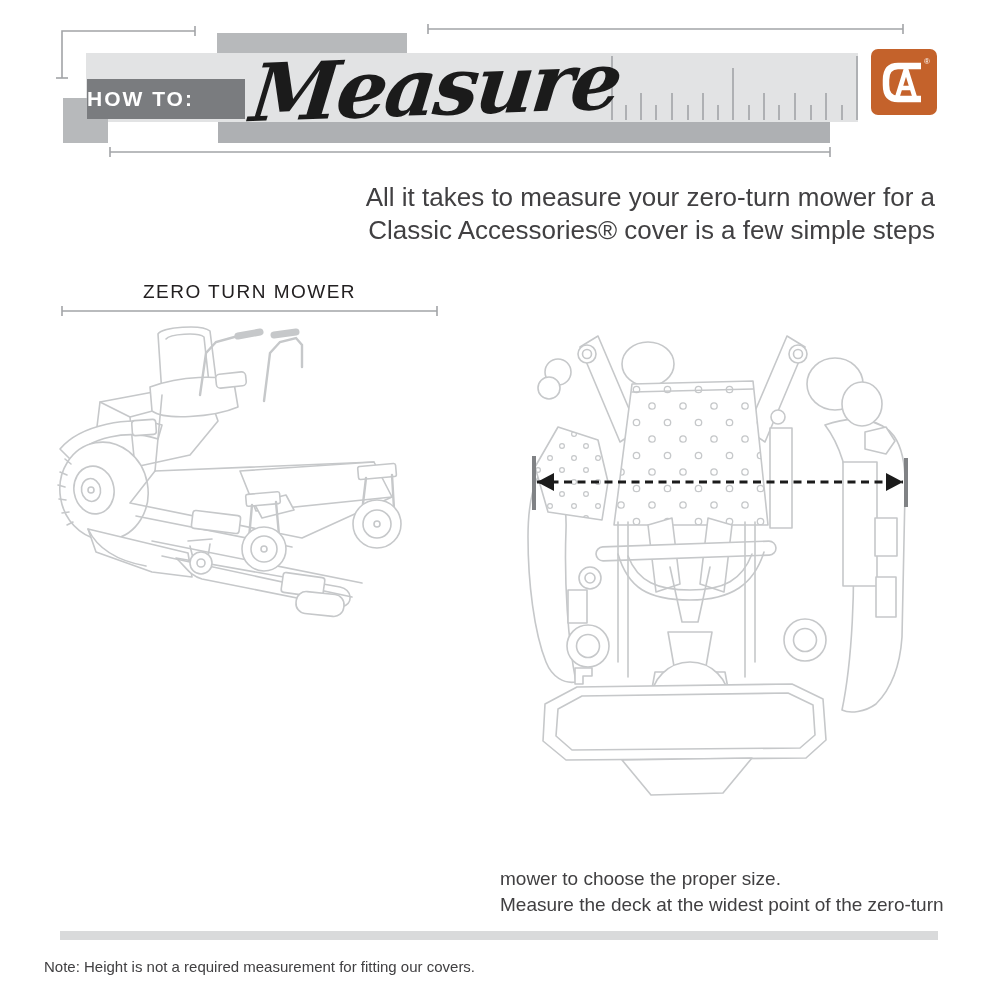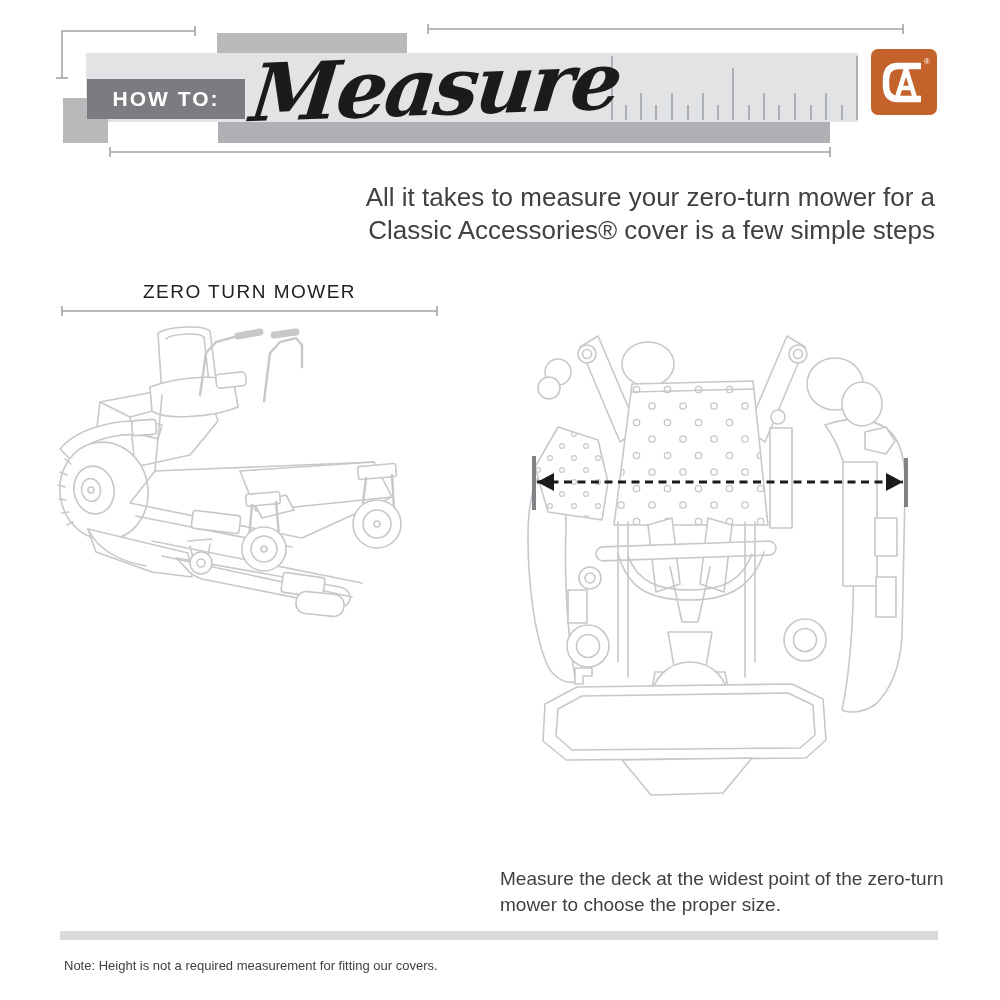--- a/index.html
+++ b/index.html
@@ -12,36 +12,36 @@
   html,body{width:1000px;height:1000px;background:#fff;overflow:hidden;
     font-family:"Liberation Sans",sans-serif;}
   .abs{position:absolute}
   #canvas{position:relative;width:1000px;height:1000px;background:#fff}
 
   
   .rect-top{left:217px;top:33px;width:190px;height:21px;background:var(--c-band-mid)}
   .band-light{left:86px;top:53px;width:772px;height:69px;background:var(--c-band-light)}
   .rect-left{left:63px;top:98px;width:45px;height:45px;background:var(--c-band-mid)}
   .howto-box{left:87px;top:79px;width:158px;height:40px;background:var(--c-box-dark);
-    display:flex;align-items:center;justify-content:center}
+    display:flex;align-items:center;}
   .howto-box span{color:#fff;font-weight:bold;font-size:21px;letter-spacing:2px}
   .strip-bottom{left:218px;top:122px;width:612px;height:21px;background:var(--c-strip-mid)}
   .script-title{left:252px;top:47px;width:360px;text-align:center;color:var(--c-arrow-black);
     font-family:"DejaVu Serif",serif;font-style:italic;font-weight:bold;font-size:80px;
     line-height:1;transform:skewX(-8deg) rotate(-2deg);letter-spacing:-3px}
   .logo{left:871px;top:49px;width:66px;height:66px}
 
   .intro{right:65px;top:181px;text-align:right;color:var(--c-text-body);
     font-size:26px;line-height:33px;font-weight:400}
   .fig-label{left:62px;top:281px;width:375px;text-align:center;color:var(--c-text-dark);
     font-size:19px;font-weight:normal;letter-spacing:1.5px}
   .instruction{left:500px;top:866px;width:450px;color:var(--c-text-body);
     font-size:19px;line-height:26px}
   .note-bar{left:60px;top:931px;width:878px;height:9px;background:var(--c-bar-note)}
-  .footnote{left:64px;top:958px;color:var(--c-text-body);font-size:13px}
+  .footnote{left:44px;top:958px;color:var(--c-text-body);font-size:15px}
 
   
   .rl{stroke:var(--c-rule-line);stroke-width:1.6;fill:none}
   .sk{stroke:var(--c-sketch-line);stroke-width:1.6;fill:none;stroke-linejoin:round;stroke-linecap:round}
   .sk2{stroke:var(--c-sketch-line);stroke-width:2.4;fill:none;stroke-linecap:round}
   .skf{stroke:var(--c-sketch-line);stroke-width:1.6;fill:#fff;stroke-linejoin:round}
   .skp{stroke:var(--c-sketch-line);stroke-width:1.6;stroke-linejoin:round}
   .grip{stroke:var(--c-sketch-line);stroke-width:7;stroke-linecap:round;fill:none}
   .meas{stroke:var(--c-arrow-black);stroke-width:3;stroke-dasharray:8 5.5;fill:none}
   .ah{fill:var(--c-arrow-black);stroke:none}
@@ -260,20 +260,20 @@
     <g>
       <line class="eb" x1="14" y1="124" x2="14" y2="178"></line>
       <line class="eb" x1="386" y1="126" x2="386" y2="175"></line>
       <line class="meas" x1="17" y1="150" x2="383" y2="150"></line>
       <path class="ah" d="M17,150 L34,141 L34,159 Z"></path>
       <path class="ah" d="M383,150 L366,141 L366,159 Z"></path>
     </g>
   </svg>
 
   <div class="abs instruction">
+    <div>mower to choose the proper size.</div>
     <div>Measure the deck at the widest point of the zero-turn</div>
-    <div>mower to choose the proper size.</div>
   </div>
 
   <div class="abs note-bar"></div>
   <div class="abs footnote">Note: Height is not a required measurement for fitting our covers.</div>
 
 </div>
 
 </body></html>

